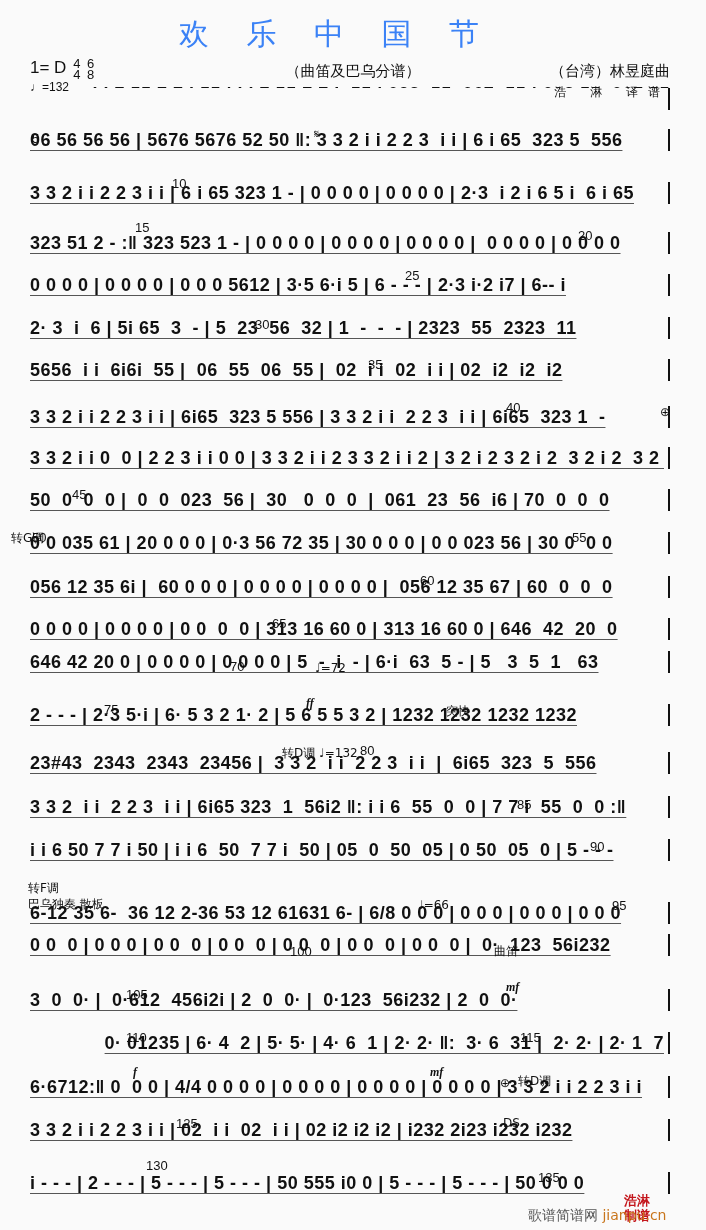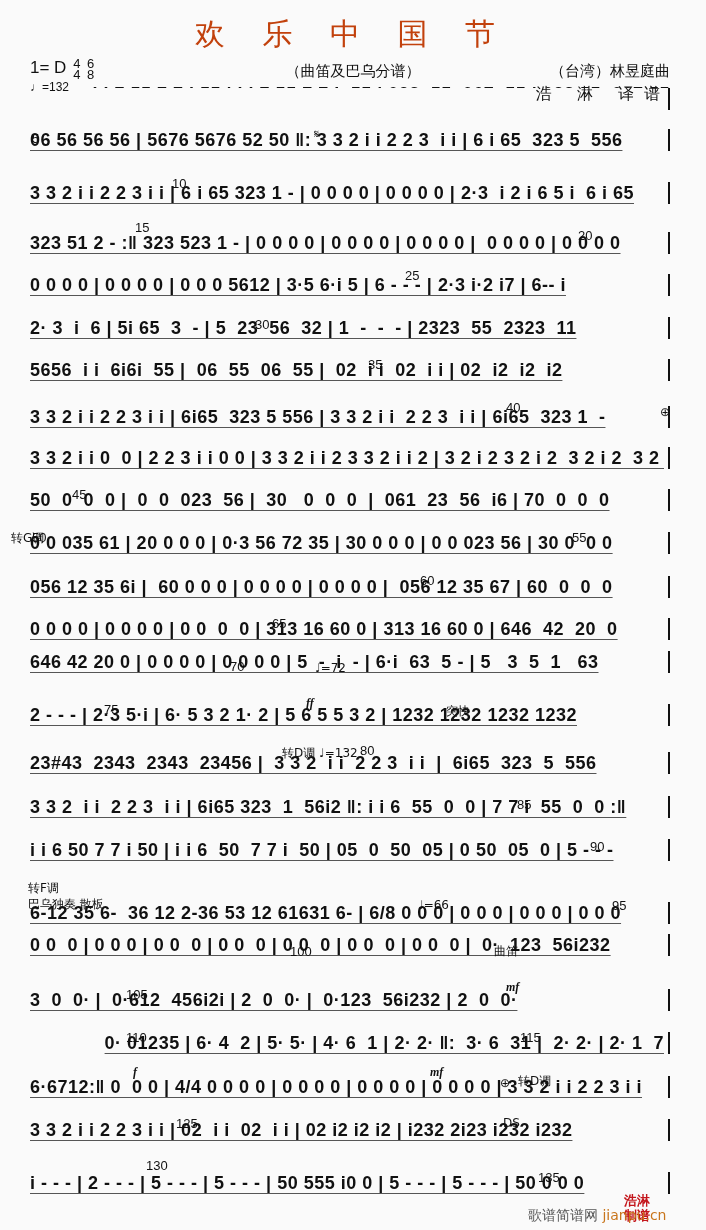--- a/index.html
+++ b/index.html
@@ -4,30 +4,30 @@
   <style>
     html, body { margin: 0; padding: 0; }
     body {
       width: 706px; height: 1230px; overflow: hidden;
       background: #fafafa;
       font-family: "Liberation Sans", "DejaVu Sans", sans-serif;
       color: #111;
       position: relative;
     }
     .title {
-      position: absolute; left: 16px; top: 14px; width: 672px; text-align: center;
+      position: absolute; left: 0; top: 14px; width: 672px; text-align: center;
       font-family: "DejaVu Sans", sans-serif;
-      font-size: 30px; letter-spacing: 14px; color: #c2410c; font-weight: normal;
+      font-size: 30px; letter-spacing: 14px; color: #3b82f6; font-weight: normal;
     }
     .key { position: absolute; left: 30px; top: 58px; font-size: 17px; }
     .key .frac { display: inline-block; vertical-align: middle; text-align: center; line-height: 11px; font-size: 13px; margin-left: 2px; }
     .key .frac span { display: block; }
     .subtitle { position: absolute; left: 0; width: 706px; top: 62px; text-align: center; font-size: 15px; font-family: "DejaVu Sans", sans-serif; }
     .composer { position: absolute; right: 36px; top: 62px; font-size: 15px; font-family: "DejaVu Sans", sans-serif; }
-    .arranger { position: absolute; right: 36px; top: 84px; font-size: 16px; letter-spacing: 10px; font-family: "DejaVu Sans", sans-serif; }
+    .arranger { position: absolute; right: 36px; top: 84px; font-size: 12px; letter-spacing: 10px; font-family: "DejaVu Sans", sans-serif; }
     .tempo { position: absolute; left: 30px; top: 80px; font-size: 12px; }
     .staff-line {
       position: absolute; left: 30px; width: 640px; height: 26px;
       font-family: "Liberation Sans", sans-serif; font-weight: bold; font-size: 18px;
       white-space: pre; letter-spacing: 0.5px;
       text-decoration: underline; text-decoration-thickness: 1px; text-underline-offset: 4px;
       text-decoration-color: #555;
       display: flex; align-items: flex-end;
     }
     .staff-line .text { flex: 1; overflow: hidden; }

